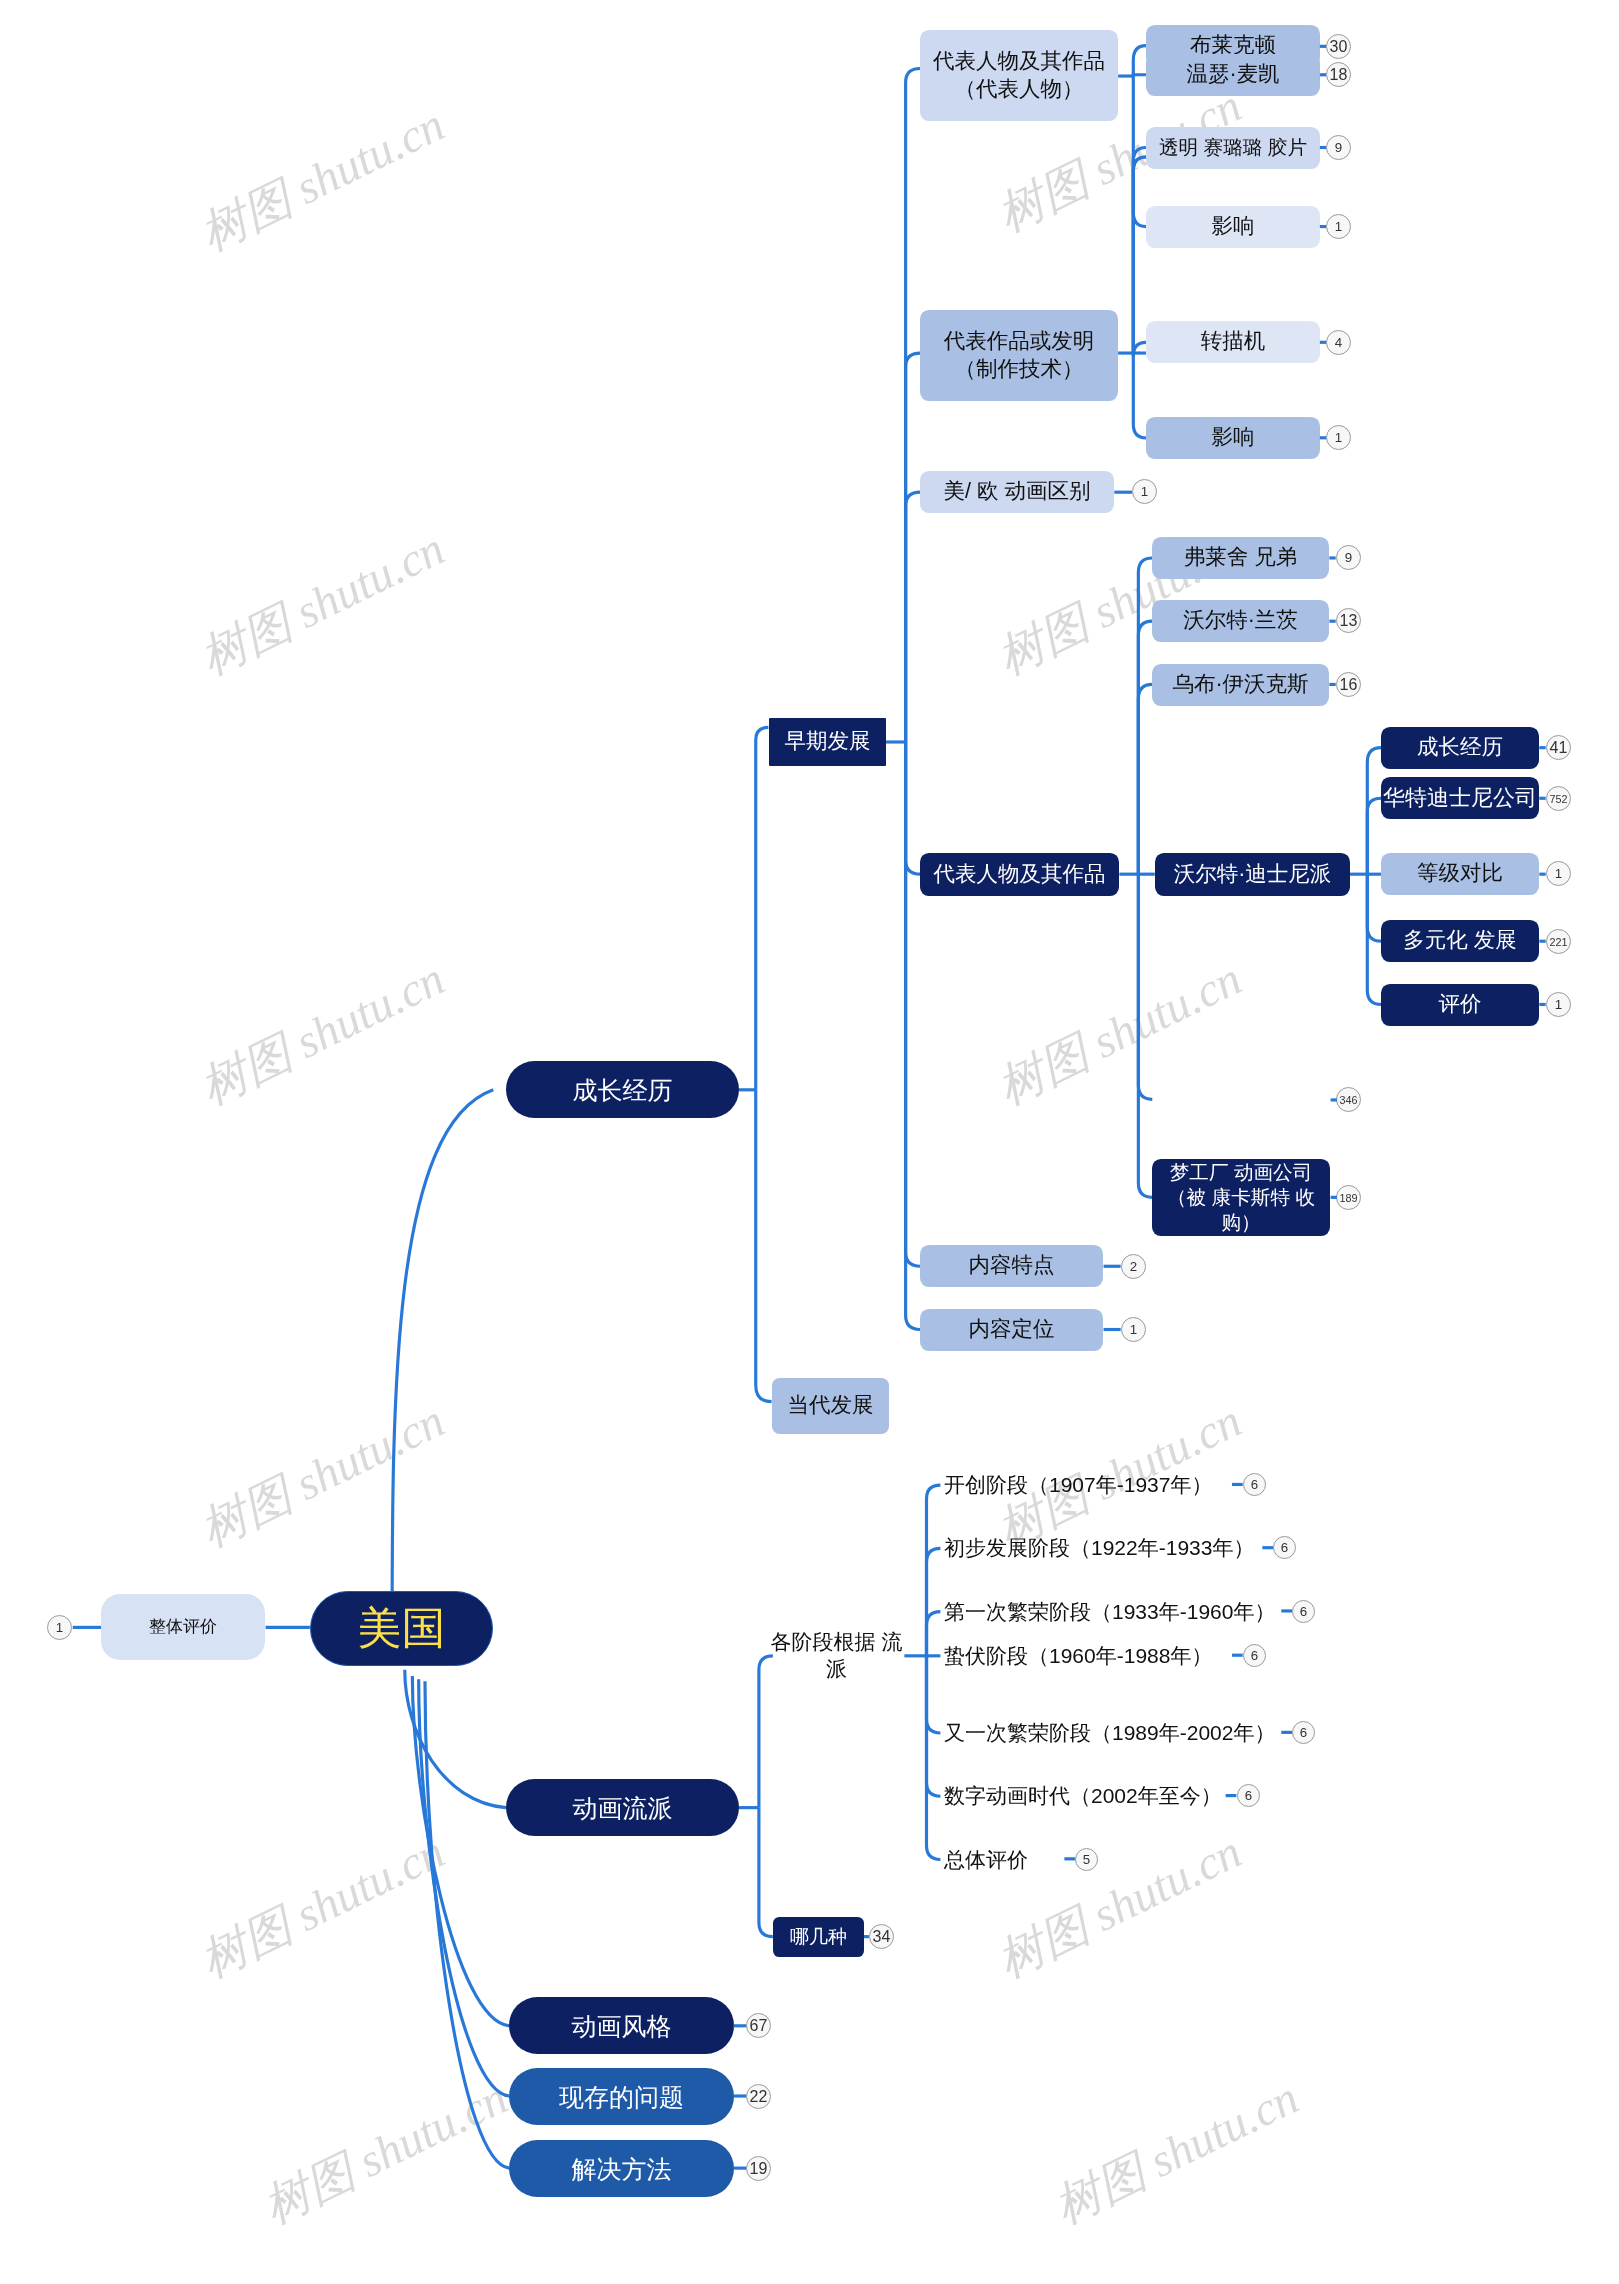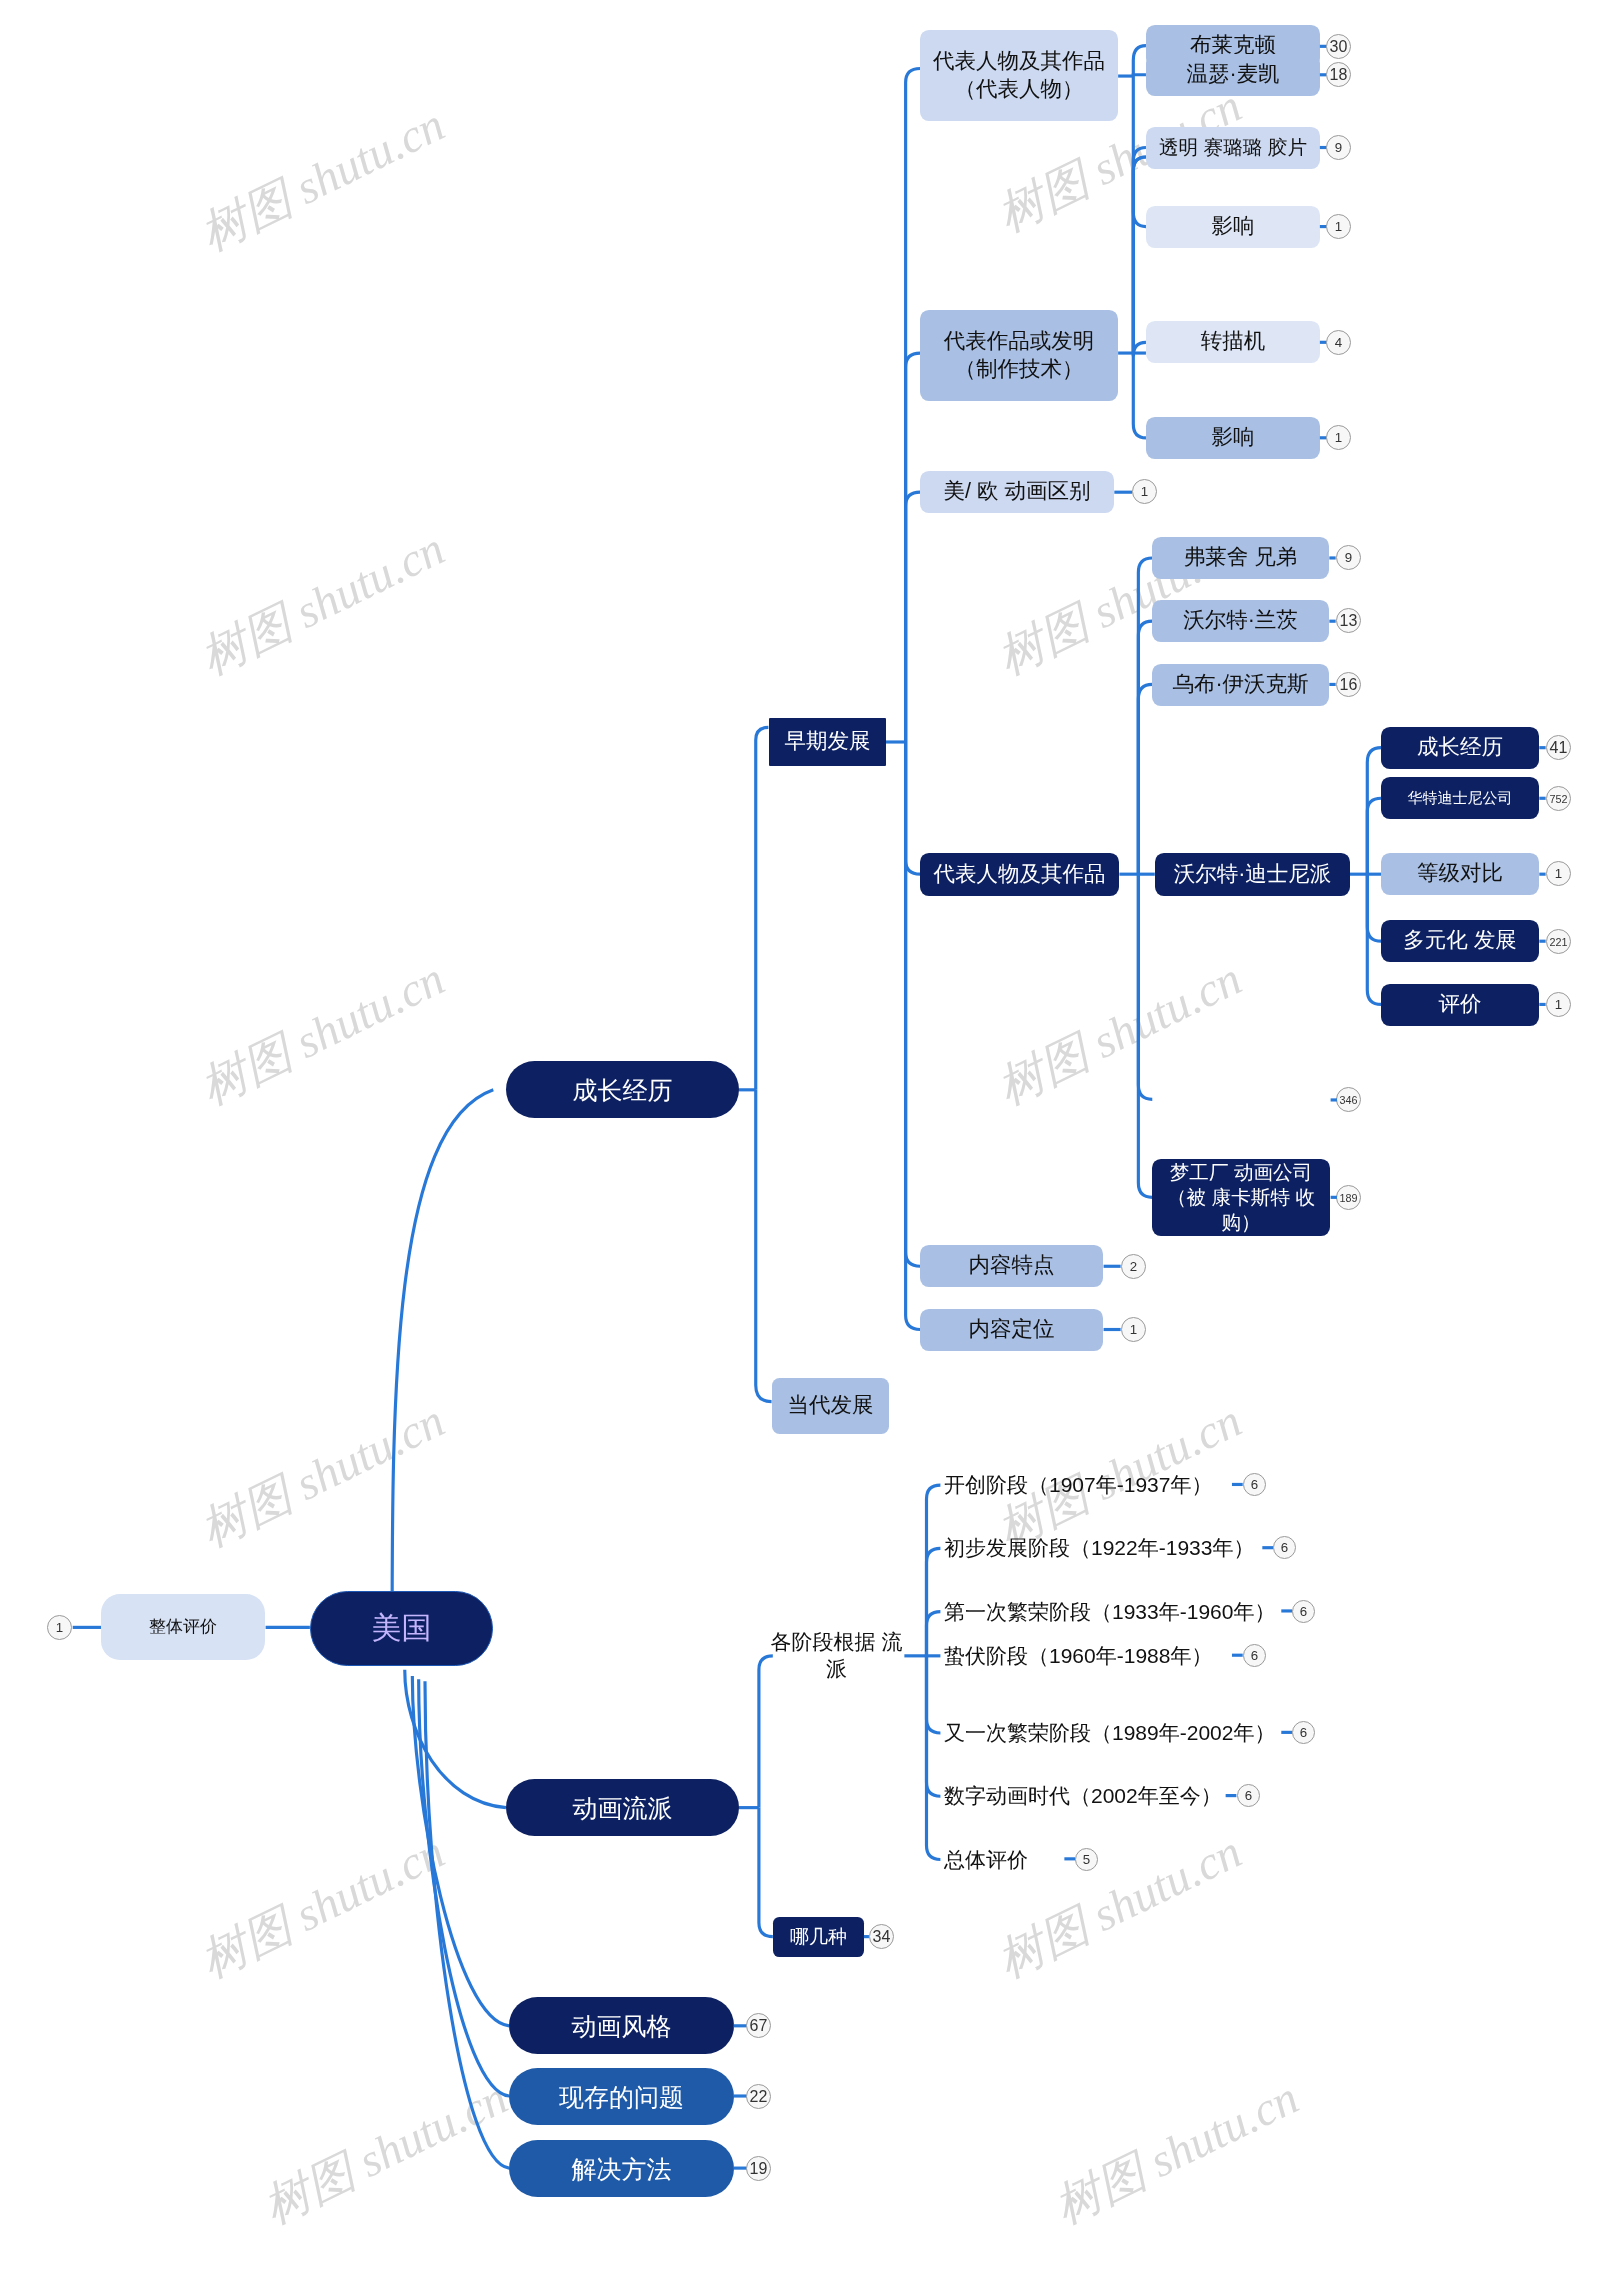--- a/index.html
+++ b/index.html
@@ -15,21 +15,21 @@
   
   #links{position:absolute;left:0;top:0;width:1619px;height:2284px;}
   #links path{fill:none;stroke:#2878d8;stroke-width:5;}
   #links line{stroke:#2878d8;stroke-width:5;}
 
   
   .node{position:absolute;box-sizing:border-box;display:flex;align-items:center;
         justify-content:center;text-align:center;line-height:1.28;
         font-family:"Liberation Sans","DejaVu Sans",sans-serif;}
 
-  .n-root{background:#0d2162;color:#c4b5fd;border-radius:38px;font-size:30px;
+  .n-root{background:#0d2162;color:#fde047;border-radius:38px;font-size:44px;
           border:1.9px solid #1c57b5;}
   .n-l1{background:#0d2162;color:#fff;border-radius:28.5px;font-size:25px;}
   .n-l1b{background:#1e5aa8;color:#fff;border-radius:28.5px;font-size:25px;}
   .n-dark{background:#0d2162;color:#fff;border-radius:8.9px;font-size:21.5px;}
   .n-dark-sm{background:#0d2162;color:#fff;border-radius:6.3px;font-size:19px;}
   .n-mid{background:#a9c0e4;color:#111;border-radius:8.9px;font-size:21.5px;}
   .n-lt{background:#ccd9f0;color:#111;border-radius:8.9px;font-size:21.5px;}
   .n-vlt{background:#dee6f6;color:#111;border-radius:8.9px;font-size:21.5px;}
   .n-pale{background:#d7e2f5;color:#111;border-radius:19px;font-size:17px;}
   .n-plain{background:transparent;color:#111;font-size:21px;justify-content:flex-start;}
@@ -281,21 +281,21 @@
     </div>
 
   <div class="node n-dark" style="left:1381px;top:727px;width:158px;height:42px;">
     <span>成长经历</span>
   </div>
   <div class="badge w2" style="left:1546px;top:735px;width:25px;height:25px;">
       <span>41</span>
     </div>
 
   <div class="node n-dark" style="left:1381px;top:777px;width:158px;height:42px;">
-    <span style="font-size:15px;">华特迪士尼公司</span>
+    <span style="font-size:22px;">华特迪士尼公司</span>
   </div>
   <div class="badge w3" style="left:1546px;top:786px;width:25px;height:25px;">
       <span>752</span>
     </div>
 
   <div class="node n-mid" style="left:1381px;top:853px;width:158px;height:42px;">
     <span>等级对比</span>
   </div>
   <div class="badge" style="left:1546px;top:861px;width:25px;height:25px;">
       <span>1</span>

